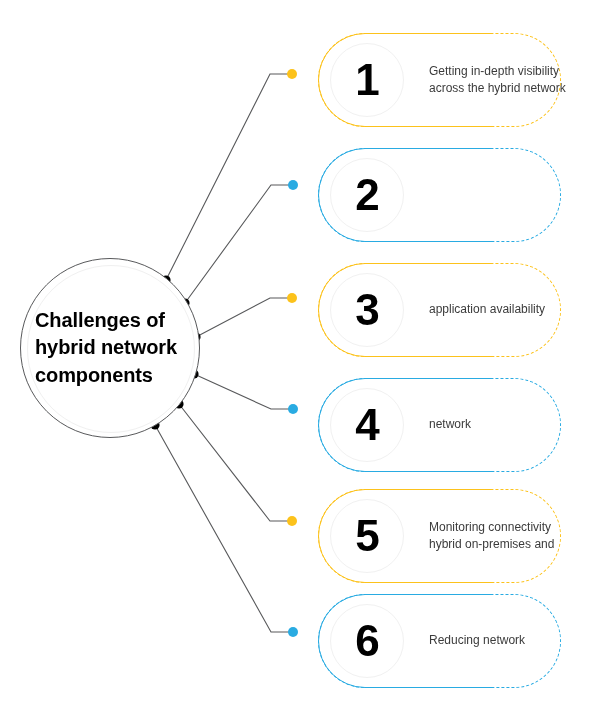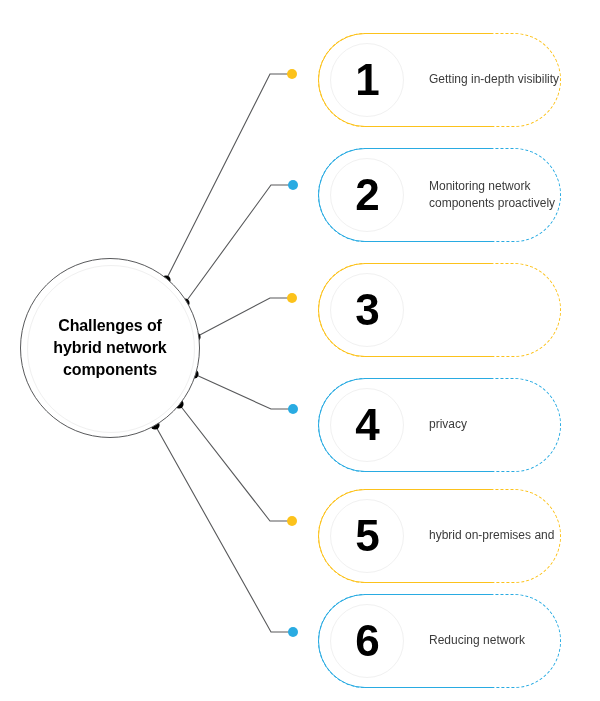--- a/index.html
+++ b/index.html
@@ -50,22 +50,22 @@
     top: 6px;
     width: 168px;
     height: 168px;
     border-radius: 50%;
     border: 1.5px solid #f0f0f0;
     background: #ffffff;
   }
   .hub-label {
     position: relative;
     z-index: 2;
-    text-align: center;
-    font-size: 16px;
+    text-align: left;
+    font-size: 20px;
     font-weight: bold;
     line-height: 1.38;
     color: #000000;
     letter-spacing: -0.1px;
     width: 150px;
   }
 
   
   .card {
     position: absolute;
@@ -178,67 +178,66 @@
   </div>
 
   <div id="cards-container">
       <div class="card accent-yellow" style="top: 33px;">
         <div class="card-body">
           <div class="num-circle">
             <span class="num">1</span>
           </div>
           <div class="card-text">
             <span class="tline">Getting in-depth visibility</span>
+            <span class="tline">across the hybrid network</span>
           </div>
         </div>
         <div class="ring-solid"></div>
         <div class="ring-dashed"></div>
       </div>
       <div class="card accent-blue" style="top: 148px;">
         <div class="card-body">
           <div class="num-circle">
             <span class="num">2</span>
           </div>
-          <div class="card-text">
-            <span class="tline">Monitoring network</span>
-            <span class="tline">components proactively</span>
-          </div>
         </div>
         <div class="ring-solid"></div>
         <div class="ring-dashed"></div>
       </div>
       <div class="card accent-yellow" style="top: 263px;">
         <div class="card-body">
           <div class="num-circle">
             <span class="num">3</span>
           </div>
           <div class="card-text">
+            <span class="tline">application availability</span>
           </div>
         </div>
         <div class="ring-solid"></div>
         <div class="ring-dashed"></div>
       </div>
       <div class="card accent-blue" style="top: 378px;">
         <div class="card-body">
           <div class="num-circle">
             <span class="num">4</span>
           </div>
           <div class="card-text">
-            <span class="tline">privacy</span>
+            <span class="tline">network</span>
           </div>
         </div>
         <div class="ring-solid"></div>
         <div class="ring-dashed"></div>
       </div>
       <div class="card accent-yellow" style="top: 489px;">
         <div class="card-body">
           <div class="num-circle">
             <span class="num">5</span>
           </div>
           <div class="card-text">
+            <span class="tline">Monitoring connectivity</span>
             <span class="tline">hybrid on-premises and</span>
           </div>
         </div>
         <div class="ring-solid"></div>
         <div class="ring-dashed"></div>
       </div>
       <div class="card accent-blue" style="top: 594px;">
         <div class="card-body">
           <div class="num-circle">
             <span class="num">6</span>

